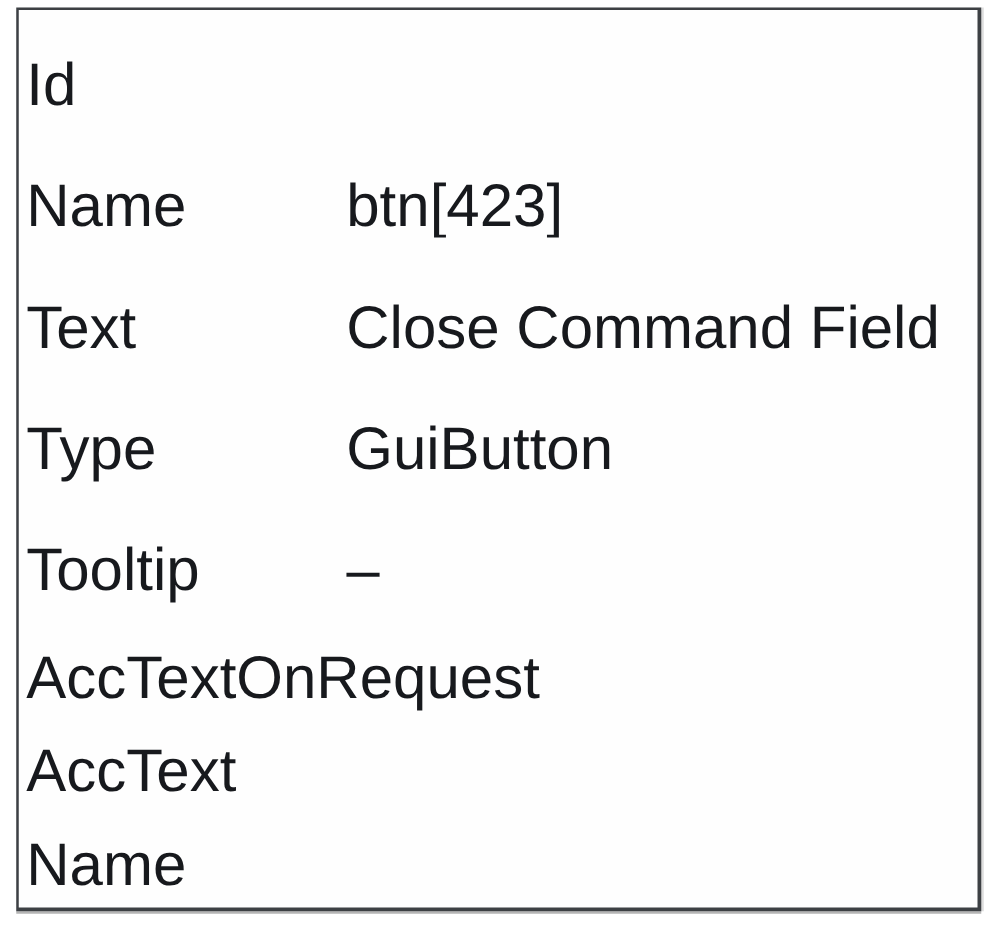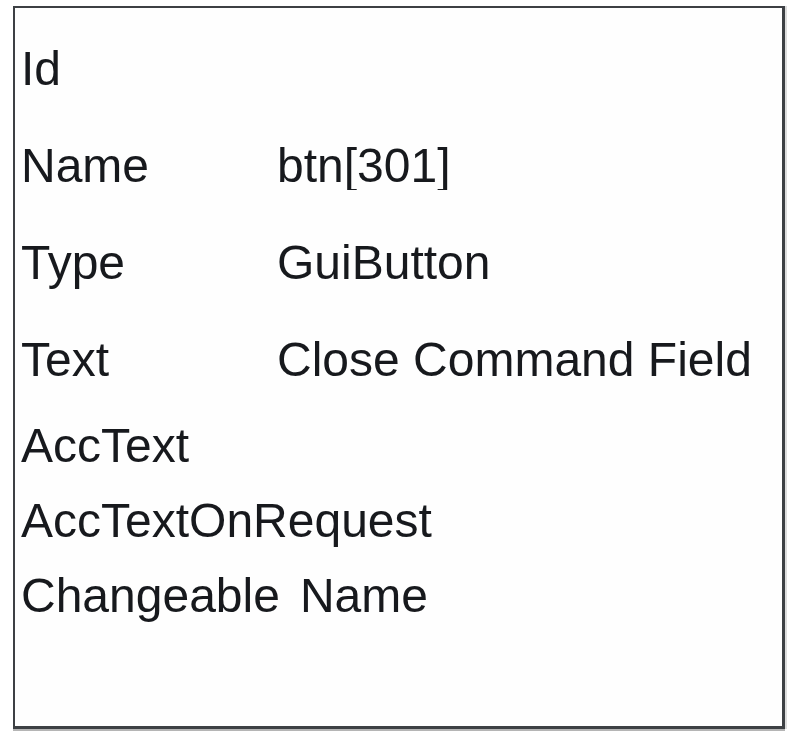--- a/index.html
+++ b/index.html
@@ -48,42 +48,45 @@
 <body>
 
 <div class="inspector-panel">
 
   <div class="prop-row row-lg">
     <span class="prop-label">Id</span>
   </div>
 
   <div class="prop-row row-lg">
     <span class="prop-label">Name</span>
-    <span class="prop-value">btn[301]</span>
+    <span class="prop-value">btn[423]</span>
+  </div>
+
+  <div class="prop-row row-lg">
+    <span class="prop-label">Text</span>
+    <span class="prop-value">Close Command Field</span>
   </div>
 
   <div class="prop-row row-lg">
     <span class="prop-label">Type</span>
     <span class="prop-value">GuiButton</span>
   </div>
 
   <div class="prop-row row-lg">
-    <span class="prop-label">Text</span>
-    <span class="prop-value">Close Command Field</span>
-  </div>
-
-
-  <div class="prop-row row-sm">
-    <span class="prop-label">AccText</span>
-    <span class="prop-value"></span>
+    <span class="prop-label">Tooltip</span>
+    <span class="prop-value">–</span>
   </div>
 
   <div class="prop-row row-sm">
     <span class="prop-label">AccTextOnRequest</span>
     <span class="prop-value"></span>
   </div>
 
   <div class="prop-row row-sm">
-    <span class="prop-label">Changeable</span>
+    <span class="prop-label">AccText</span>
+    <span class="prop-value"></span>
+  </div>
+
+  <div class="prop-row row-sm">
     <span class="prop-value">Name</span>
   </div>
 
 </div>
 
 </body></html>

